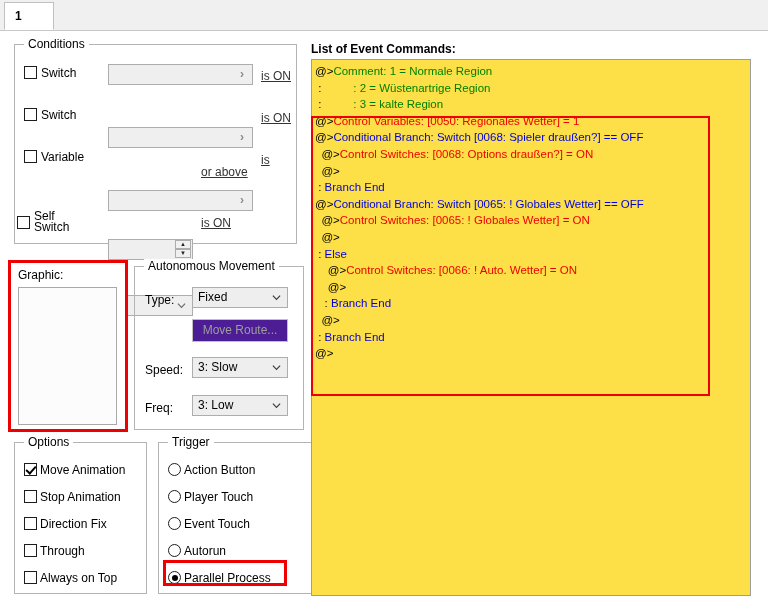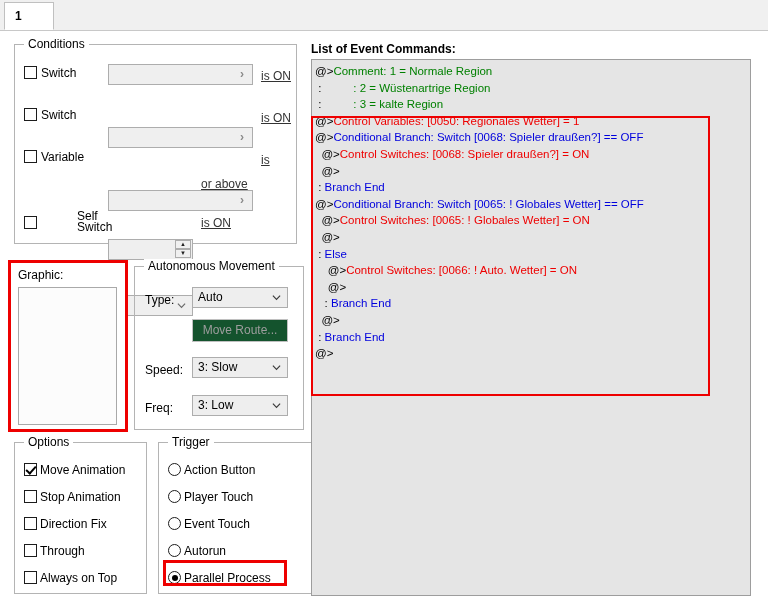--- a/index.html
+++ b/index.html
@@ -182,21 +182,21 @@
   }
 
   
   #autonomous { left: 134px; top: 266px; width: 170px; height: 164px; }
   .am-label {
     position: absolute;
     font-size: 12px;
   }
   .btn-disabled {
     position: absolute;
-    background: #14532d;
+    background: #4c1d95;
     border: 1px solid #c0c0c0;
     box-sizing: border-box;
     color: #9d9d9d;
     font-size: 12px;
     text-align: center;
     line-height: 21px;
     height: 23px;
   }
 
   
@@ -250,21 +250,21 @@
   #cmd-title {
     position: absolute;
     left: 311px; top: 42px;
     font-size: 12px;
     font-weight: bold;
   }
   #cmd-list {
     position: absolute;
     left: 311px; top: 59px;
     width: 440px; height: 537px;
-    background: #e5e5e5;
+    background: #fde047;
     border: 1px solid #9d9d9d;
     box-sizing: border-box;
     overflow: hidden;
     padding: 3px 0 0 3px;
   }
   .cmd-line {
     font-family: "Liberation Sans", sans-serif;
     font-size: 11.5px;
     line-height: 16.6px;
     white-space: pre;
@@ -321,23 +321,23 @@
   </div>
   <div class="txtfield" style="left:93px; top:103px; width:145px;">
     <span class="arrow-btn">›</span>
   </div>
   <span class="suffix" style="left:246px; top:108px;">is</span>
 
   <div class="spinner" style="left:93px; top:131px; width:85px;">
     <span class="spin-up">▲</span>
     <span class="spin-dn">▼</span>
   </div>
-  <span class="suffix" style="left:186px; top:132px;">or above</span>
-
-  <div class="cond-row" style="left:9px; top:166px;gap:36px;">
+  <span class="suffix" style="left:186px; top:120px;">or above</span>
+
+  <div class="cond-row" style="left:2px; top:166px;">
     <span class="chk"></span>
     <span class="cond-label two-line"><span>Self</span><br><span>Switch</span></span>
   </div>
   <div class="combo" style="left:93px; top:166px; width:85px;">
     <span></span>
     <svg class="caret" viewBox="0 0 10 10">
       <path d="M1 3 L5 7 L9 3" stroke="#6a6a6a" stroke-width="1.3" fill="none"></path>
     </svg>
   </div>
   <span class="suffix" style="left:186px; top:171px;">is ON</span>
@@ -346,21 +346,21 @@
 <div id="graphic-panel">
   <span id="graphic-label">Graphic:</span>
   <div id="graphic-preview"></div>
 </div>
 
 <div class="groupbox" id="autonomous">
   <span class="gb-title">Autonomous Movement</span>
 
   <span class="am-label" style="left:10px; top:26px;">Type:</span>
   <div class="combo enabled" style="position:absolute; left:57px; top:20px; width:96px;">
-    <span>Auto</span>
+    <span>Fixed</span>
     <svg class="caret" viewBox="0 0 10 10">
       <path d="M1 3 L5 7 L9 3" stroke="#3a3a3a" stroke-width="1.3" fill="none"></path>
     </svg>
   </div>
 
   <div class="btn-disabled" style="left:57px; top:52px; width:96px;">
     <span>Move Route...</span>
   </div>
 
   <span class="am-label" style="left:10px; top:96px;">Speed:</span>
@@ -431,21 +431,21 @@
 </div>
 <div id="trigger-highlight"></div>
 
 <div id="cmd-title">List of Event Commands:</div>
 <div id="cmd-list">
     <div class="cmd-line"><span></span><span class="at">@&gt;</span><span class="c-green">Comment: 1 = Normale Region</span></div>
     <div class="cmd-line"><span></span><span class="at"> :</span><span class="c-green">          : 2 = Wüstenartrige Region</span></div>
     <div class="cmd-line"><span></span><span class="at"> :</span><span class="c-green">          : 3 = kalte Region</span></div>
     <div class="cmd-line"><span></span><span class="at">@&gt;</span><span class="c-red">Control Variables: [0050: Regionales Wetter] = 1</span></div>
     <div class="cmd-line"><span></span><span class="at">@&gt;</span><span class="c-blue">Conditional Branch: Switch [0068: Spieler draußen?] == OFF</span></div>
-    <div class="cmd-line"><span>  </span><span class="at">@&gt;</span><span class="c-red">Control Switches: [0068: Spieler draußen?] = ON</span></div>
+    <div class="cmd-line"><span>  </span><span class="at">@&gt;</span><span class="c-red">Control Switches: [0068: Options draußen?] = ON</span></div>
     <div class="cmd-line"><span>  </span><span class="at">@&gt;</span><span class="c-black"></span></div>
     <div class="cmd-line"><span></span><span class="at"> :</span><span class="c-blue"> Branch End</span></div>
     <div class="cmd-line"><span></span><span class="at">@&gt;</span><span class="c-blue">Conditional Branch: Switch [0065: ! Globales Wetter] == OFF</span></div>
     <div class="cmd-line"><span>  </span><span class="at">@&gt;</span><span class="c-red">Control Switches: [0065: ! Globales Wetter] = ON</span></div>
     <div class="cmd-line"><span>  </span><span class="at">@&gt;</span><span class="c-black"></span></div>
     <div class="cmd-line"><span></span><span class="at"> :</span><span class="c-blue"> Else</span></div>
     <div class="cmd-line"><span>    </span><span class="at">@&gt;</span><span class="c-red">Control Switches: [0066: ! Auto. Wetter] = ON</span></div>
     <div class="cmd-line"><span>    </span><span class="at">@&gt;</span><span class="c-black"></span></div>
     <div class="cmd-line"><span>  </span><span class="at"> :</span><span class="c-blue"> Branch End</span></div>
     <div class="cmd-line"><span>  </span><span class="at">@&gt;</span><span class="c-black"></span></div>

